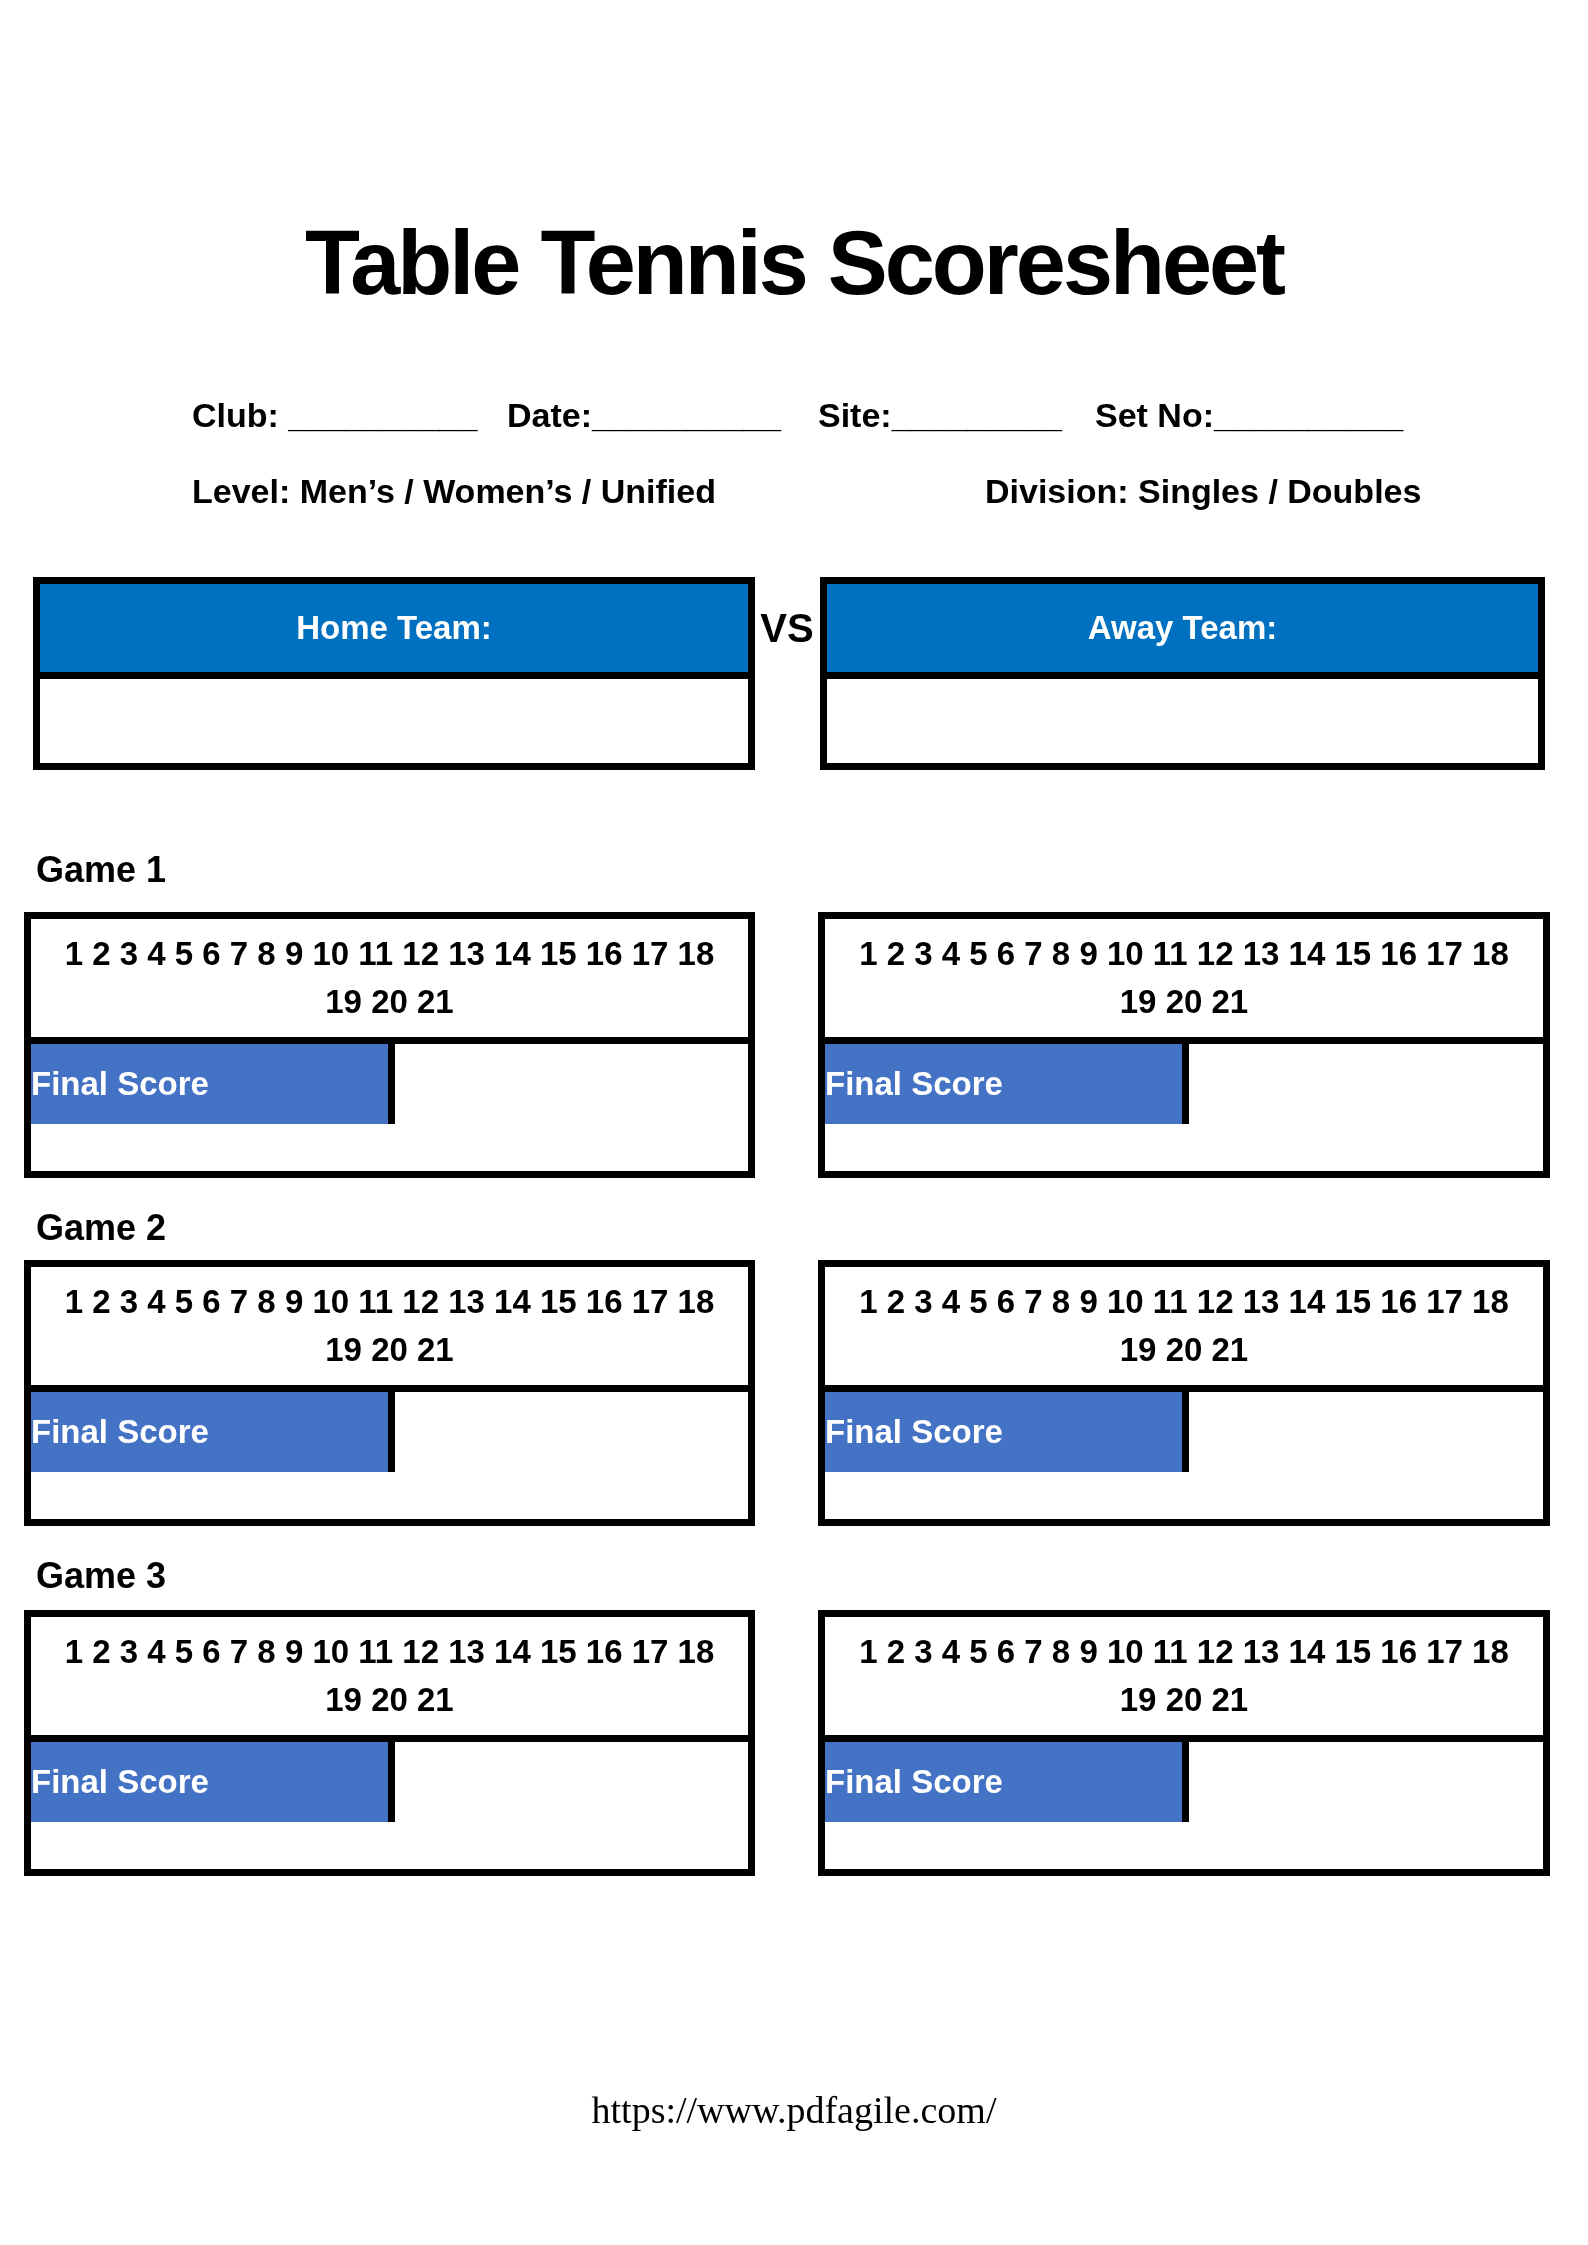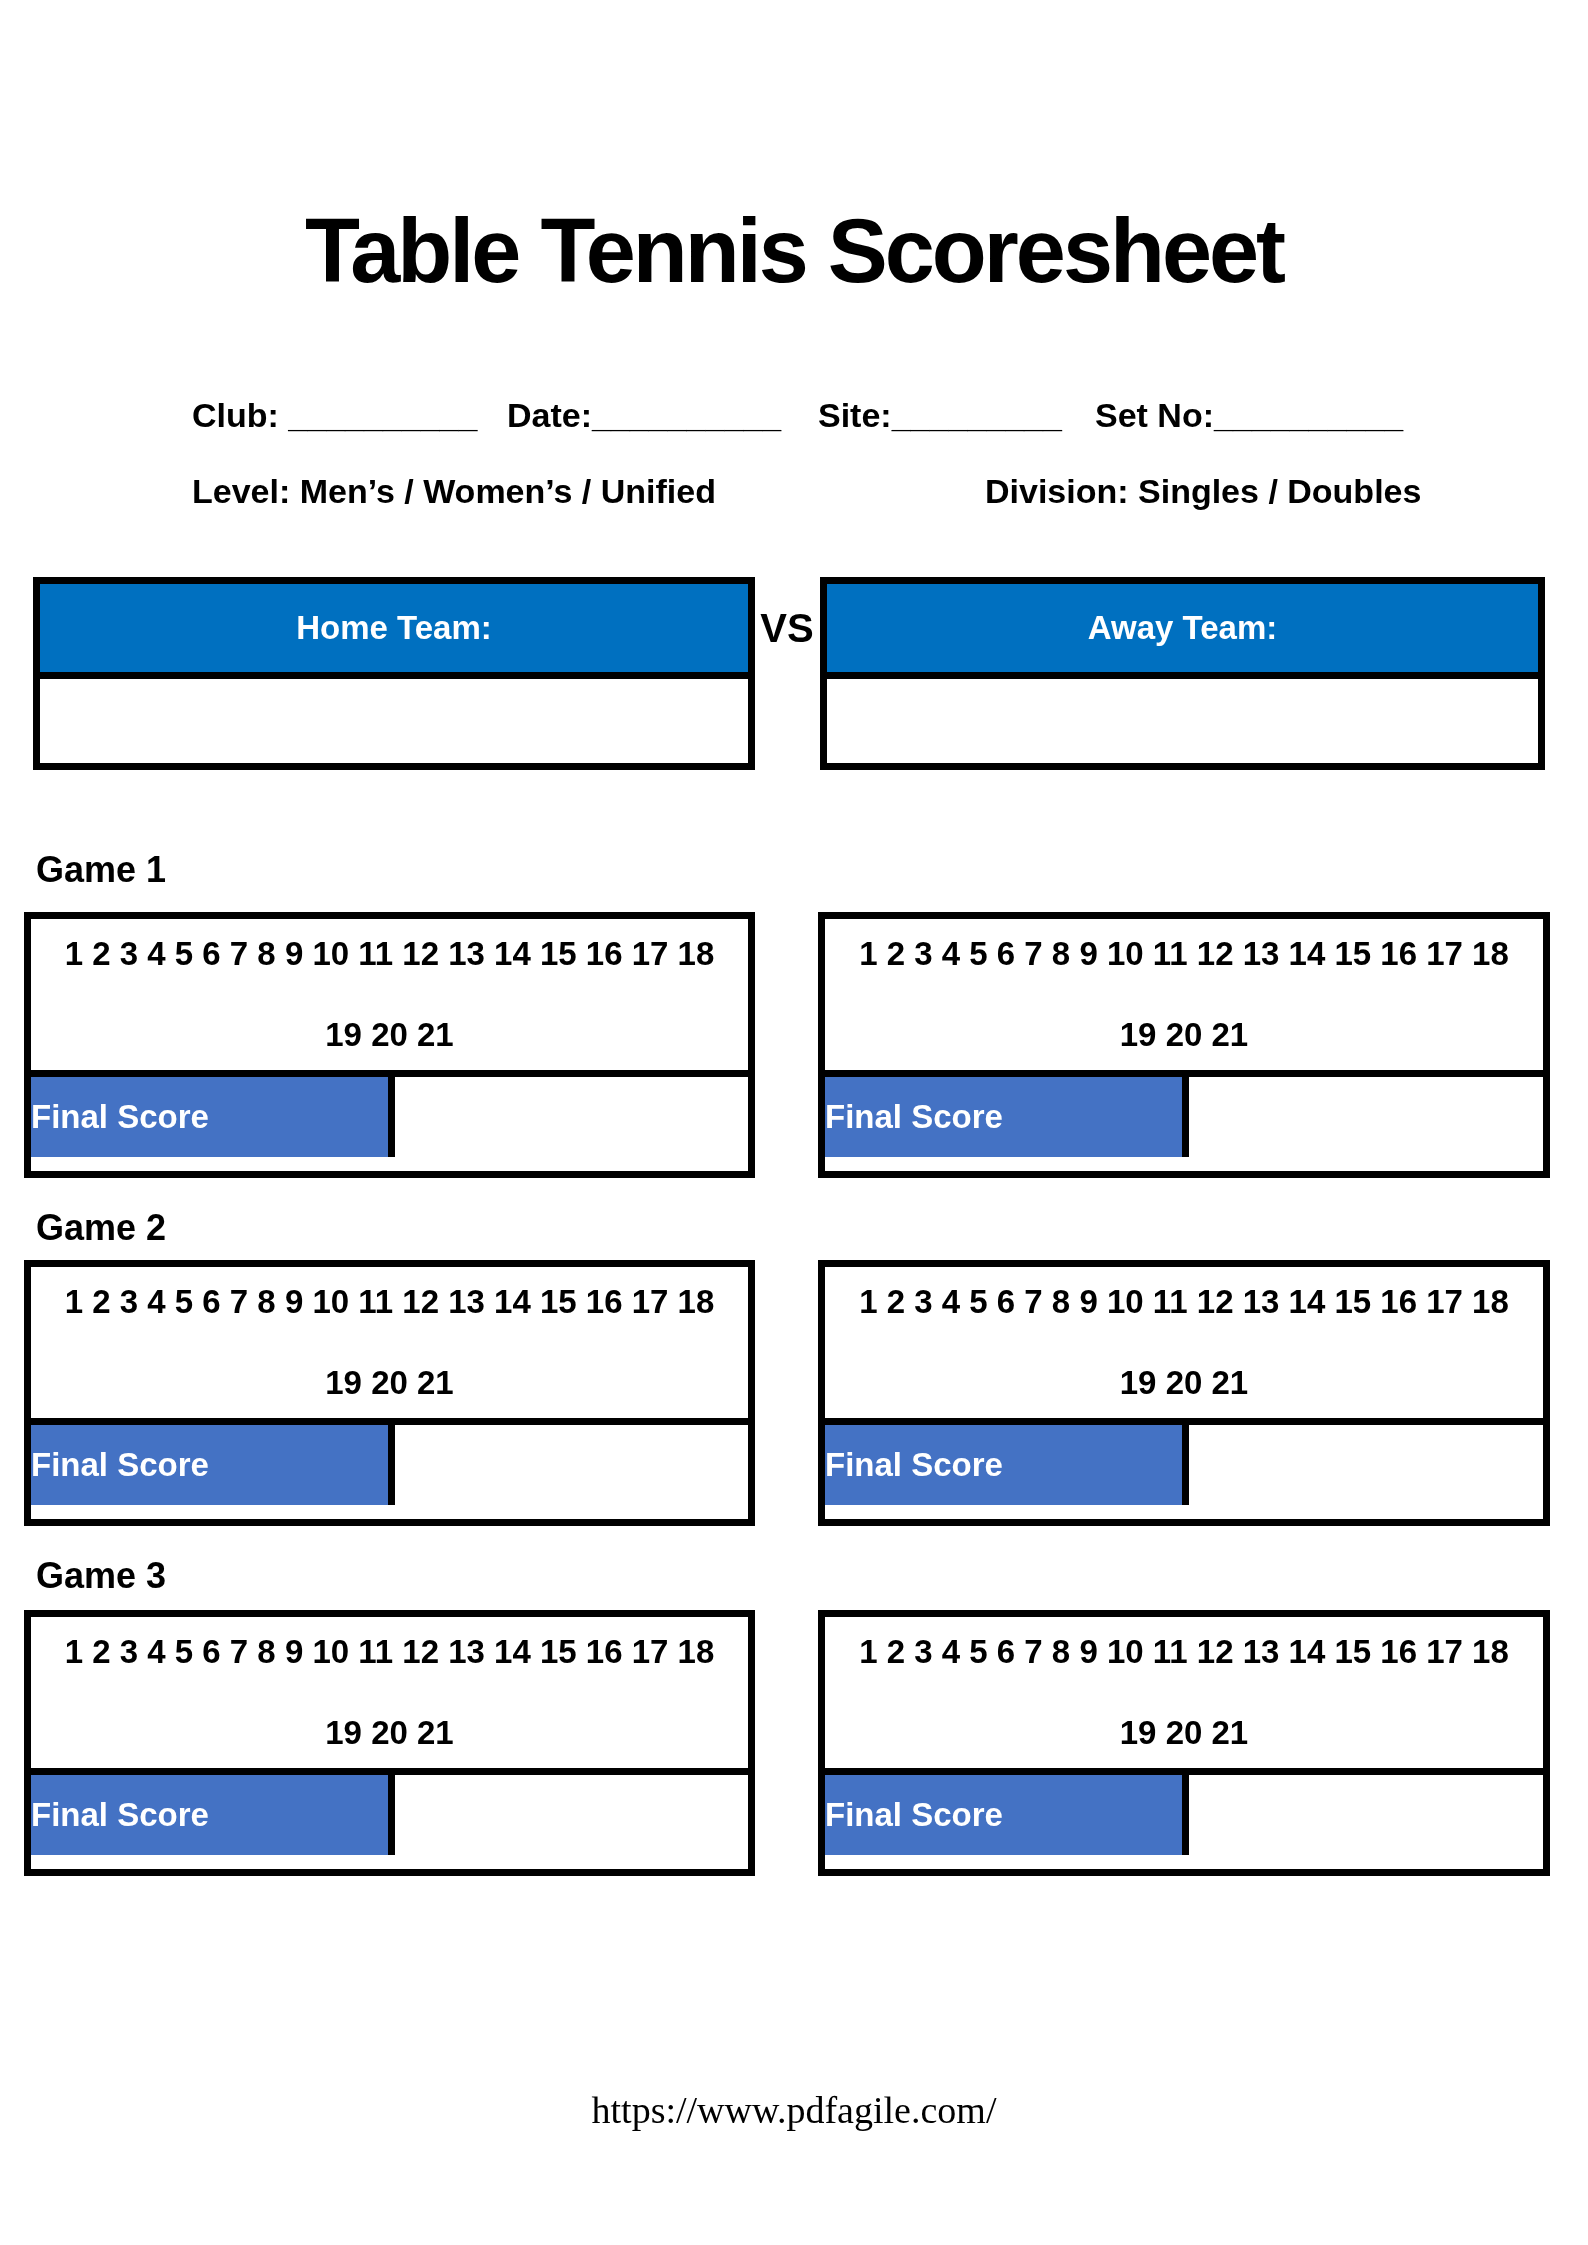--- a/index.html
+++ b/index.html
@@ -5,21 +5,21 @@
   html,body { margin:0; padding:0; background:#ffffff; }
   .page {
     position:relative;
     width:1588px; height:2245px;
     background:#ffffff;
     font-family:"Liberation Sans", sans-serif;
     color:#000000;
     overflow:hidden;
   }
   .page-title {
-    position:absolute; left:0; top:206px; width:100%;
+    position:absolute; left:0; top:218px; width:100%;
     text-align:center;
     font-size:90px; font-weight:700; letter-spacing:-3px;
     line-height:1;
   }
   .meta-field { position:absolute; font-size:34px; font-weight:700; white-space:nowrap; }
   .meta-line { font-weight:700; }
   .meta-static { position:absolute; font-size:34px; font-weight:700; white-space:nowrap; }
 
   
   .team-table {
@@ -37,21 +37,21 @@
     text-align:center; font-size:40px; font-weight:700;
   }
 
   
   .game-heading { position:absolute; font-size:36px; font-weight:700; line-height:1; }
   .game-table {
     position:absolute; height:266px;
     border:7px solid #000; box-sizing:border-box; background:#fff;
   }
   .points-area {
-    height:158px; border-bottom:7px solid #000;
+    height:125px; border-bottom:7px solid #000;
     display:flex; flex-direction:column; justify-content:space-between;
     align-items:center; text-align:center;
     padding-top:16px; padding-bottom:16px; box-sizing:border-box;
     font-size:33px; font-weight:700; line-height:1.15;
     white-space:nowrap;
   }
   .final-row { display:flex; height:80px; }
   .final-label-cell {
     width:364px; flex:0 0 364px; box-sizing:border-box;
     border-right:7px solid #000;

